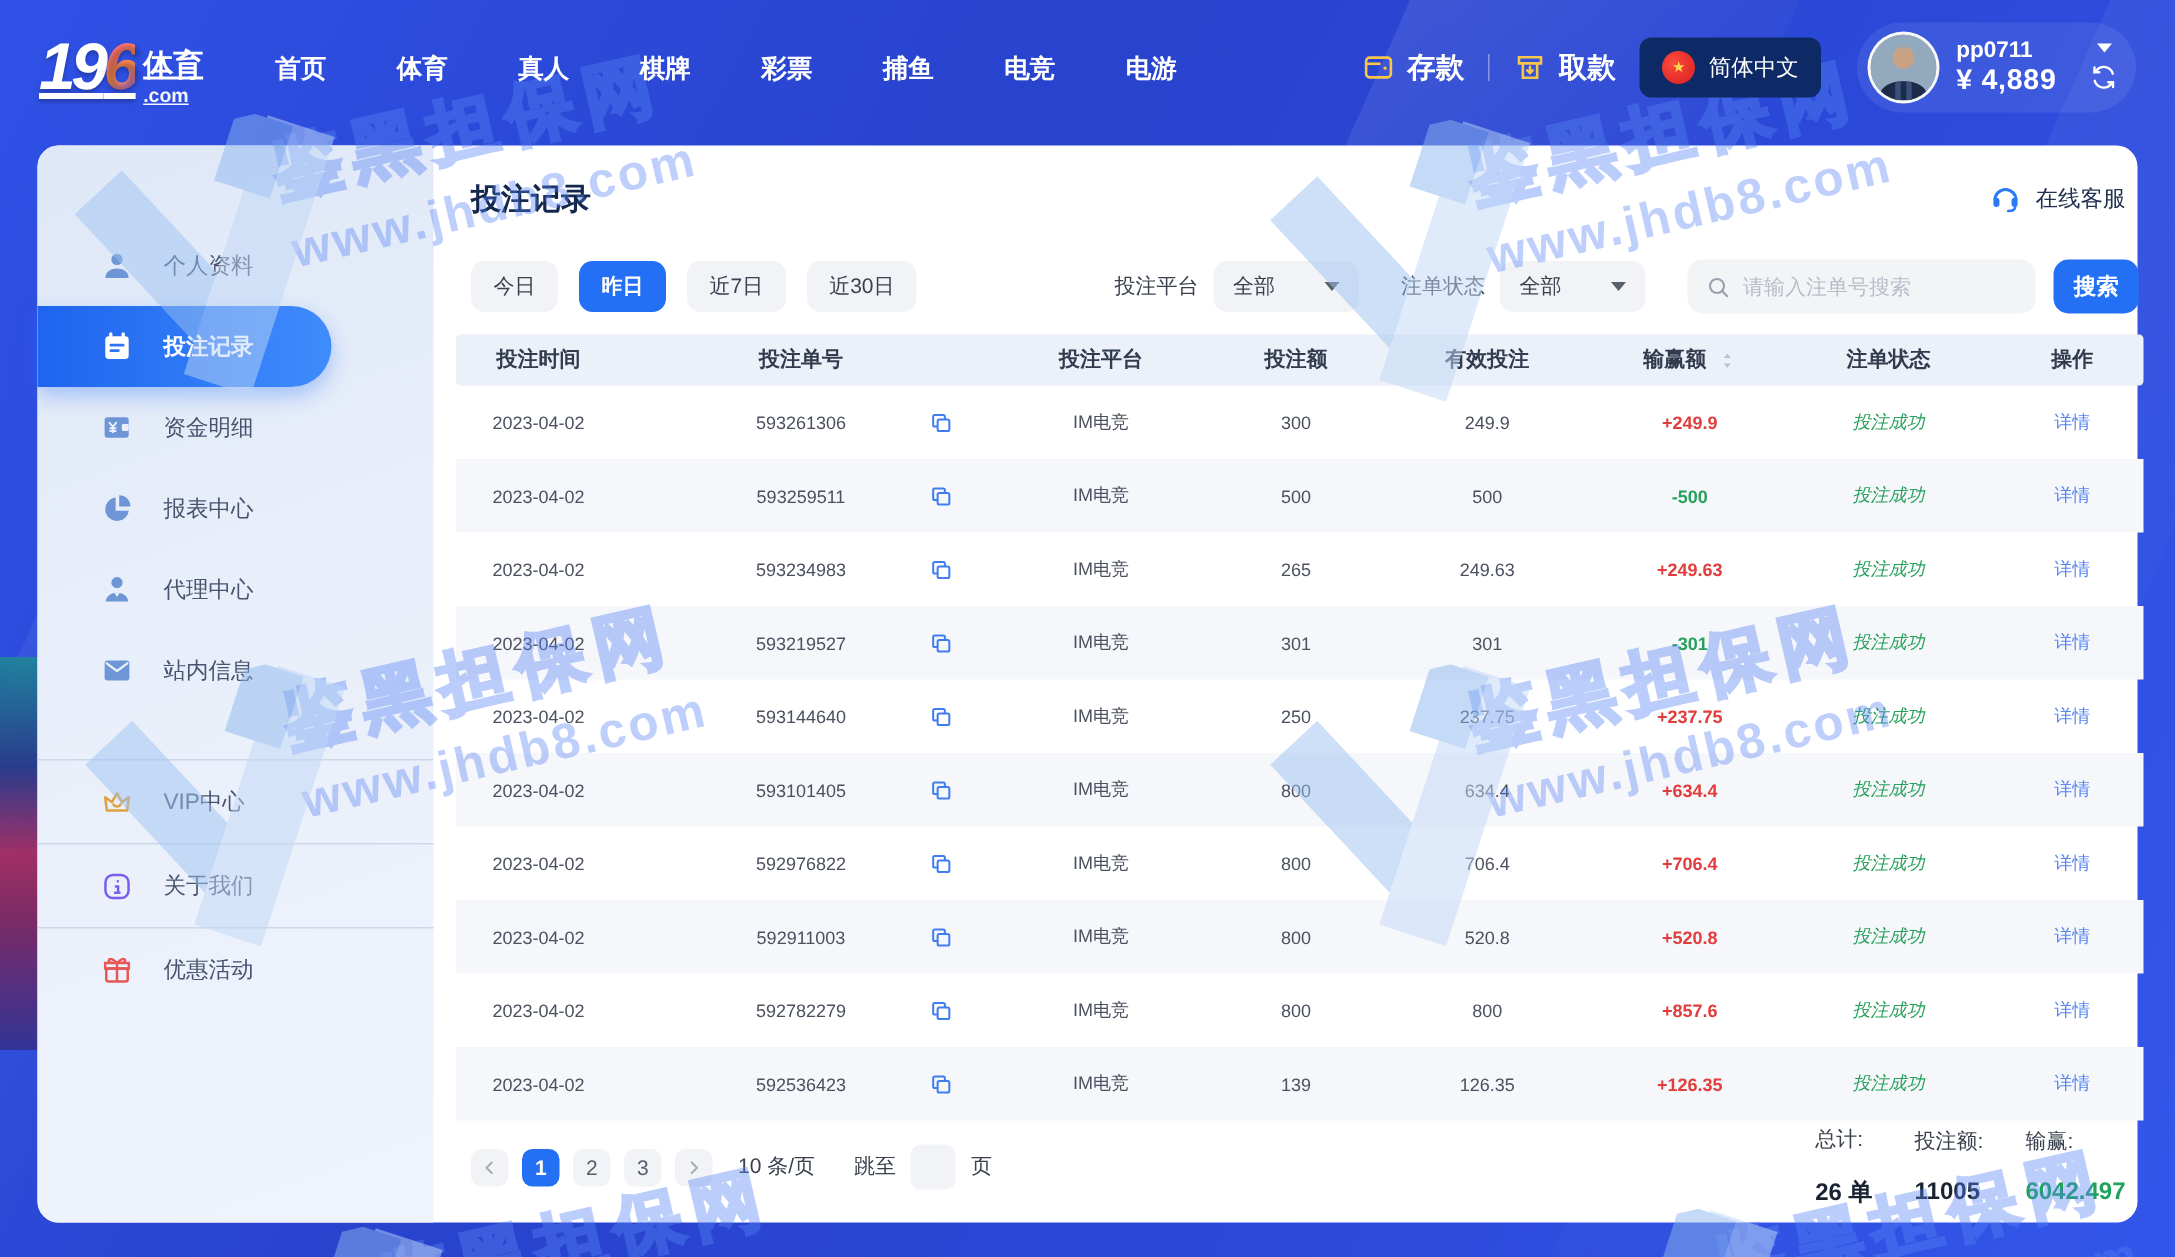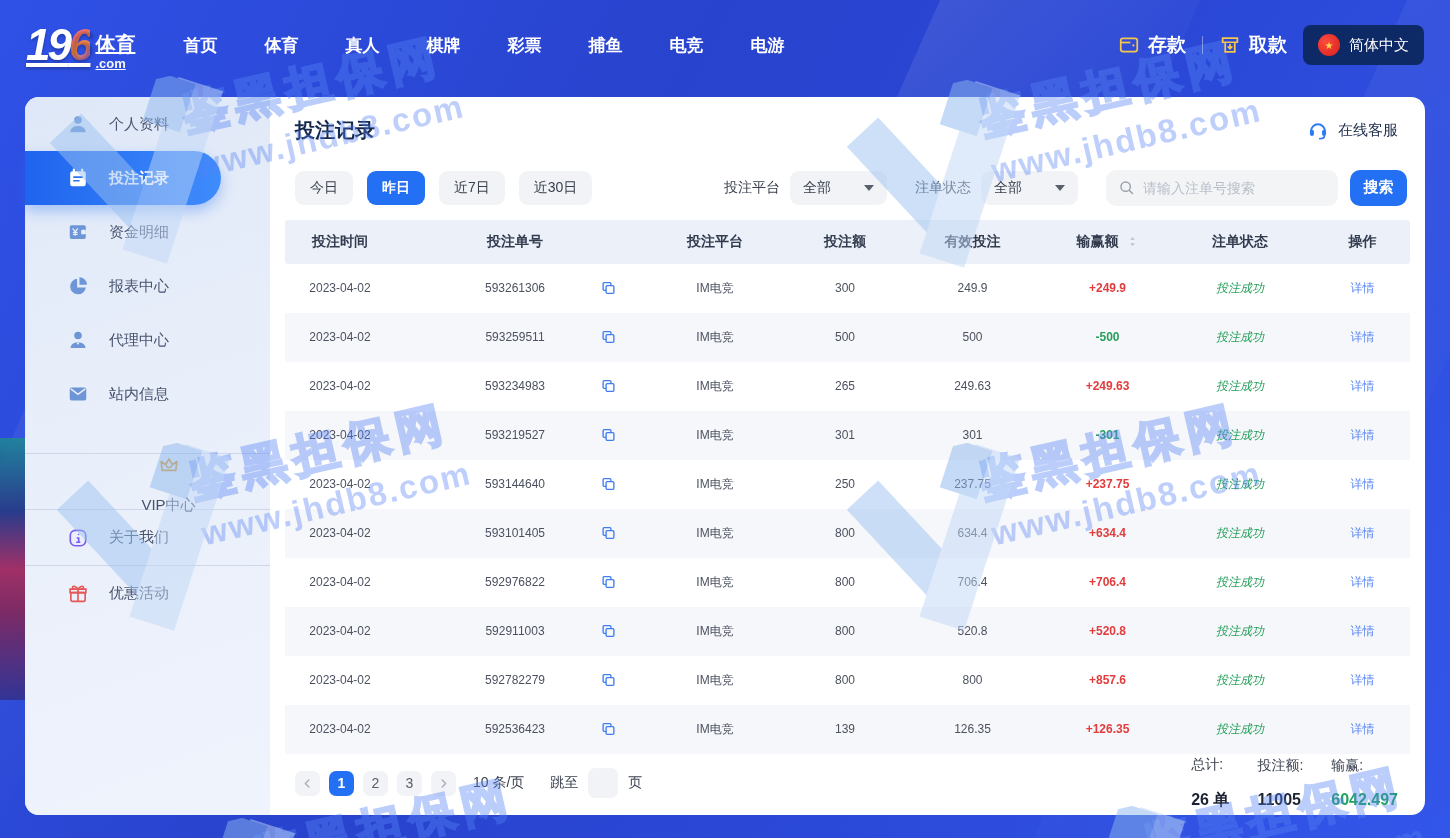--- a/index.html
+++ b/index.html
@@ -36,28 +36,28 @@
             background:linear-gradient(180deg,#b9c8d6 0%,#8298ac 100%); }
   .user-meta { margin-left:11px; line-height:1.15; }
   .user-name { font-size:15px; font-weight:700; }
   .user-balance { font-size:19px; font-weight:700; letter-spacing:.5px; }
   .user-right { display:flex; flex-direction:column; align-items:center; gap:7px; margin-left:22px; }
   .caret-sm { width:0; height:0; border-left:5px solid transparent; border-right:5px solid transparent; border-top:6px solid #fff; }
   .refresh { width:19px; height:19px; color:#fff; cursor:pointer; }
 
   
   .card { position:absolute; left:25px; top:97px; width:1400px; height:718px; background:#fff; border-radius:14px; display:flex; z-index:10; }
-  .sidebar { width:245px; flex:none; border-radius:14px 0 0 14px; 
+  .sidebar { width:264px; flex:none; border-radius:14px 0 0 14px; padding-top:53px;
              background:linear-gradient(160deg,#dfe8f8 0%,#e9effa 45%,#eff3fc 100%); }
   .side-item { height:54px; display:flex; align-items:center; gap:20px; padding-left:42px; font-size:15px; color:#47536f; cursor:pointer; }
   .side-item .icon { width:22px; height:22px; color:#6e96d6; flex:none; }
   .side-item.active { width:196px; background:linear-gradient(90deg,#1e64ee,#3f8cfc); border-radius:0 27px 27px 0; color:#fff; font-weight:600; box-shadow:0 6px 14px rgba(37,113,244,.35); }
   .side-item.active .icon { color:#fff; }
   .side-item.sep { border-top:1px solid #ccd7ea; height:56px; }
-  .side-item.first-sep { margin-top:32px;flex-direction:column; }
+  .side-item.first-sep { margin-top:32px; }
   .icon-vip { color:#dda33f !important; }
   .icon-gift { color:#e65757 !important; }
   .icon-info { color:#7a5cf0 !important; }
 
   .main { flex:1; display:flex; flex-direction:column; padding:0 15px; position:relative; }
   .title-row { height:70px; display:flex; align-items:center; justify-content:space-between; padding:0 12px 0 10px; }
   .page-title { font-size:20px; font-weight:800; color:#14284e; }
   .support { display:flex; align-items:center; gap:9px; font-size:15px; color:#223150; cursor:pointer; }
   .support .icon { width:22px; height:22px; color:#2c7bf5; }
 
@@ -69,21 +69,21 @@
   .select { min-width:97px; height:34px; background:#f1f3f7; border-radius:9px; display:flex; align-items:center; justify-content:space-between; gap:16px; padding:0 13px; font-size:14px; color:#3a414e; cursor:pointer; margin-right:28px; }
   .sel-caret { width:0; height:0; border-left:5px solid transparent; border-right:5px solid transparent; border-top:6px solid #59606d; }
   .search-box { width:232px; height:36px; background:#f3f4f6; border-radius:10px; display:flex; align-items:center; gap:8px; padding:0 12px; margin-right:12px; }
   .search-box .icon { width:17px; height:17px; color:#99a1ae; flex:none; }
   .search-box input { flex:1; min-width:0; border:none; outline:none; background:transparent; font-size:14px; color:#333; font-family:inherit; }
   .search-box input::placeholder { color:#b8bec9; }
   .search-btn { width:57px; height:36px; border:none; background:#2470f4; color:#fff; border-radius:10px; font-size:15px; font-weight:600; cursor:pointer; font-family:inherit; }
 
   .table { margin-top:14px; }
   .grid-cols { display:grid; grid-template-columns:110px 240px 160px 100px 155px 115px 150px 95px; align-items:center; text-align:center; }
-  .thead { height:44px; background:#ebf0f9; border-radius:3px; font-size:14px; font-weight:700; color:#333c4e; }
+  .thead { height:34px; background:#ebf0f9; border-radius:3px; font-size:14px; font-weight:700; color:#333c4e; }
   .th { display:flex; align-items:center; justify-content:center; gap:7px; }
   .sort { width:13px; height:13px; color:#b9c0cc; cursor:pointer; }
   .row { height:49px; font-size:12px; color:#4b515f; }
   .row:nth-child(even) { background:#f6f7fa; }
   .order-cell { position:relative; }
   .copy { position:absolute; right:18px; top:50%; transform:translateY(-50%); width:17px; height:17px; color:#3f7df0; cursor:pointer; }
   .win { font-weight:700; }
   .win.pos { color:#e23c3c; }
   .win.neg { color:#27a05c; }
   .status { color:#27a05c;font-style:italic; }
@@ -151,20 +151,43 @@
         <span class="icon"><svg viewBox="0 0 24 24" fill="none" stroke="currentColor" stroke-width="1.9" style="width: 100%; height: 100%;">
               <path d="M4 4.5h16V9H4z"></path>
               <path d="M6.8 9v10.5h10.4V9"></path>
               <path d="M12 11.5v4.6m0 0l-2-2m2 2l2-2" stroke-linecap="round" stroke-linejoin="round"></path>
             </svg></span>
         <span>取款</span>
       </div>
       <div class="lang-pill">
         <span class="flag">★</span>
         <span>简体中文</span>
+      </div>
+      <div class="user-pill">
+        <div class="avatar">
+          <svg viewBox="0 0 48 48">
+              <rect width="48" height="48" fill="#93a9bd"></rect>
+              <circle cx="24" cy="17" r="8" fill="#c9a184"></circle>
+              <path d="M6 48c0-10 8-14 18-14s18 4 18 14z" fill="#1c2b47"></path>
+              <path d="M18 35v13h4V34zM26 34v14h4V35z" fill="#38507a"></path>
+            </svg>
+        </div>
+        <div class="user-meta">
+          <div class="user-name">pp0711</div>
+          <div class="user-balance">¥ 4,889</div>
+        </div>
+        <div class="user-right">
+          <span class="caret-sm"></span>
+          <span class="refresh"><svg viewBox="0 0 24 24" fill="none" stroke="currentColor" stroke-width="2" stroke-linecap="round" style="width: 100%; height: 100%;">
+                <path d="M19.6 9A8 8 0 0 0 6 6l-1.8 1.7"></path>
+                <path d="M4.2 3.8v4h4"></path>
+                <path d="M4.4 15a8 8 0 0 0 13.6 3l1.8-1.7"></path>
+                <path d="M19.8 20.2v-4h-4"></path>
+              </svg></span>
+        </div>
       </div>
     </div>
   </header>
 
   <div class="card">
     <aside class="sidebar" id="sidebar">
         <div class="side-item">
           <span class="icon"><svg viewBox="0 0 24 24" fill="currentColor" style="width: 100%; height: 100%;">
               <circle cx="12" cy="7.6" r="4.1"></circle>
               <path d="M3.6 20.5c.3-4.2 4-6.3 8.4-6.3s8.1 2.1 8.4 6.3v.5H3.6z"></path>

